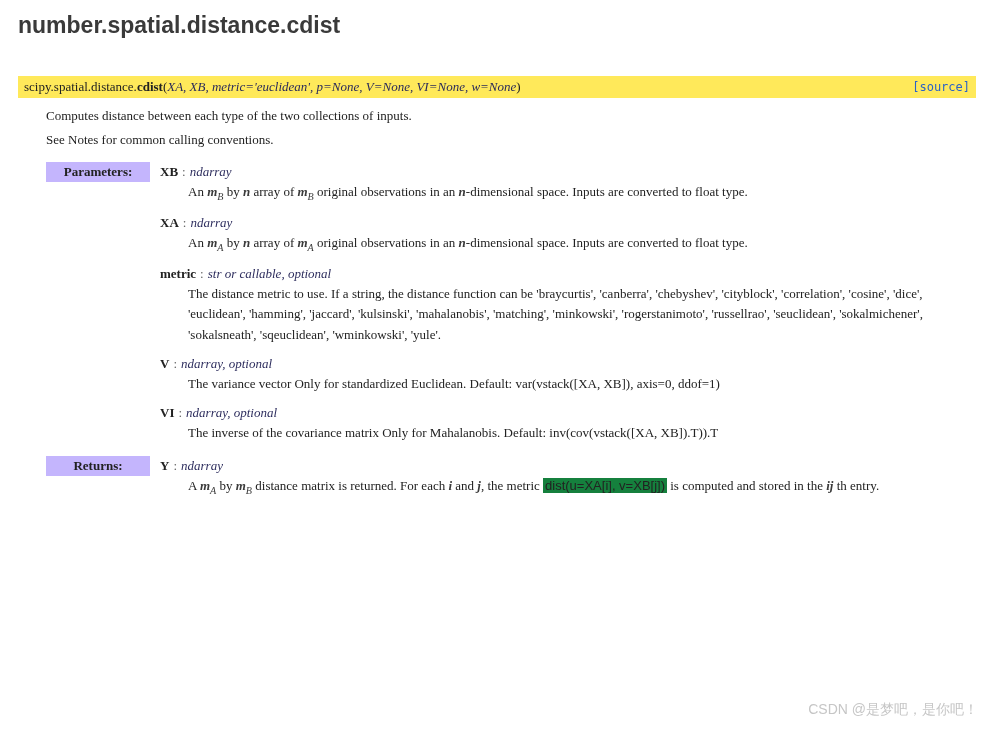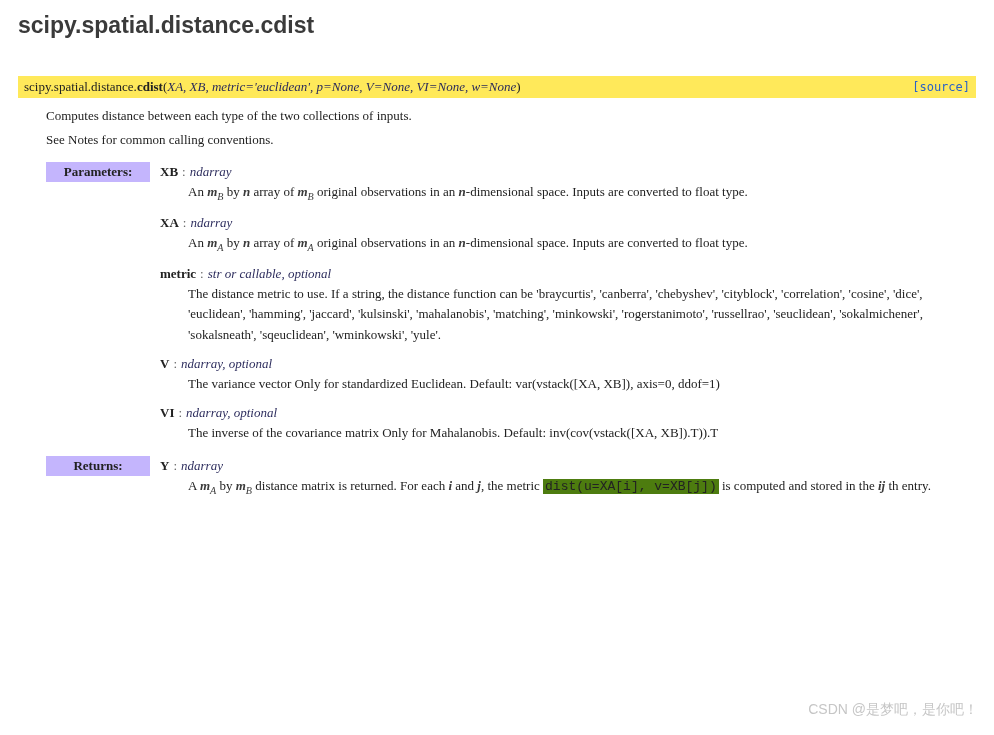--- a/index.html
+++ b/index.html
@@ -50,39 +50,39 @@
   }
   .field-body { flex: 1; padding: 2px 0; }
   .param { margin-bottom: 4px; }
   .param-name { font-weight: bold; color: #222; }
   .param-colon { color: #666; padding: 0 4px; }
   .param-type { font-style: italic; color: #2e2e5e; }
   .param-desc { margin: 2px 0 10px 28px; line-height: 1.6; }
   .math { font-style: italic; font-family: "Times New Roman", serif; color: #3b3b3b; }
   .math sub { font-style: italic; font-size: 0.78em; }
   .code-span {
-    font-family: Liberation Mono, monospace;
-    background: #4d7c0f;
+    font-family: Liberation Sans, sans-serif;
+    background: #15803d;
     padding: 0 2px;
   }
   .err-name { font-weight: bold; color: #222; }
   .watermark {
     position: fixed;
     right: 16px;
     bottom: 16px;
     color: #c6c6c6;
     font-family: "Microsoft YaHei", sans-serif;
     font-size: 14px;
     pointer-events: none;
   }
 </style>
 </head>
 <body>
 
-<h1>scipy.spatial.distance.cdist</h1>
+<h1>number.spatial.distance.cdist</h1>
 
 <div class="sig-bar">
   <span class="sig-left">
     <span class="sig-mod">scipy.spatial.distance.</span><span class="sig-name">cdist</span><span>(</span><span class="sig-args">XA, XB, metric='euclidean', p=None, V=None, VI=None, w=None</span><span>)</span>
   </span>
   <a class="source-link">[source]</a>
 </div>
 
 <p class="intro">Computes distance between each type of the two collections of inputs.</p>
 <p class="notes">See Notes for common calling conventions.</p>

